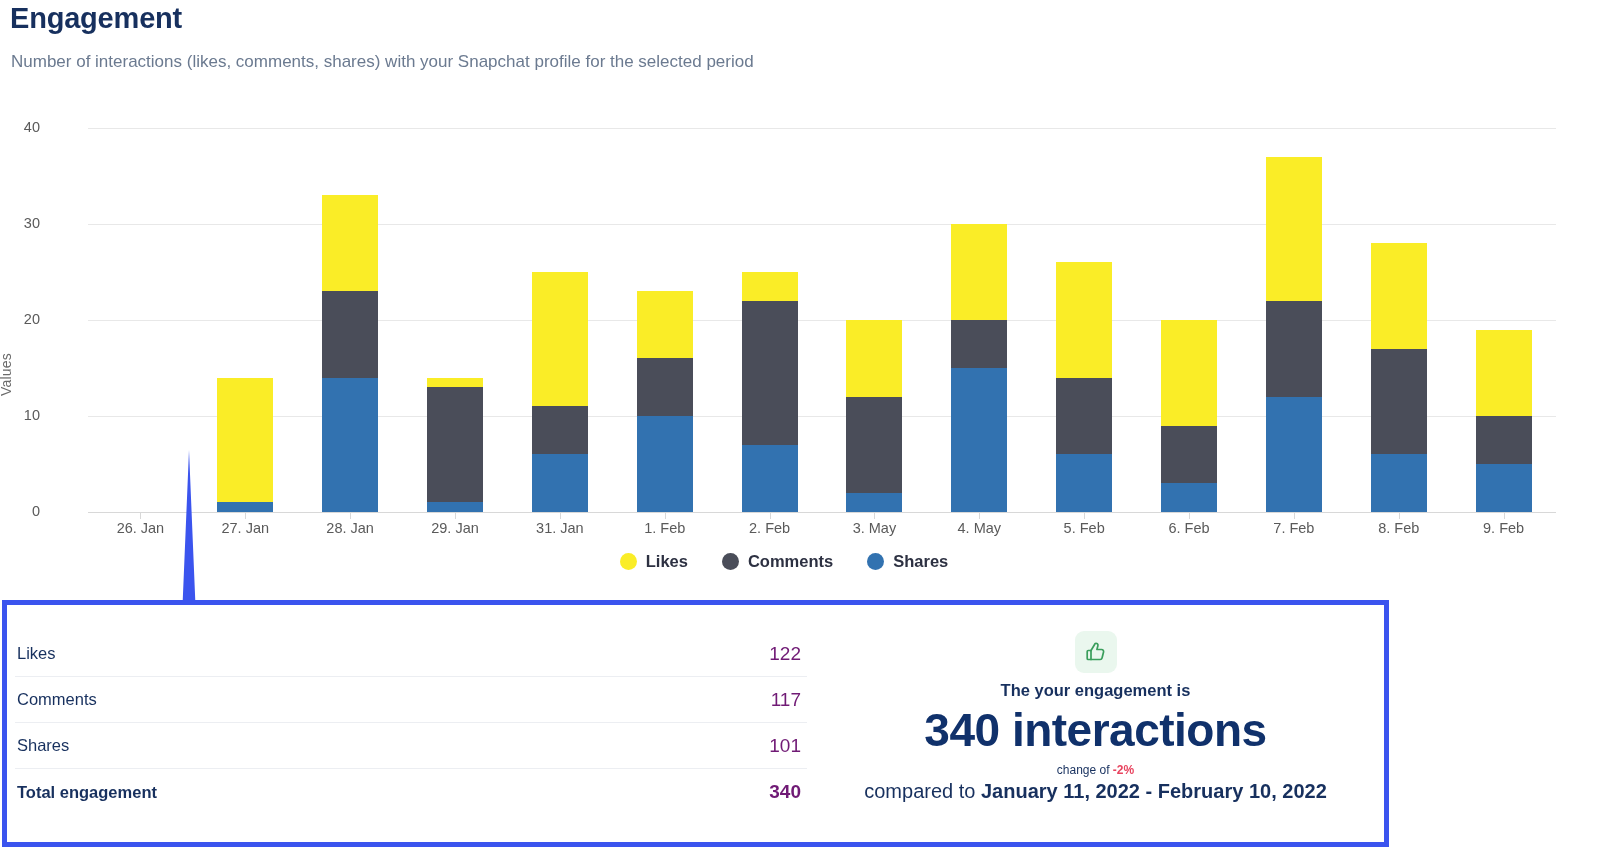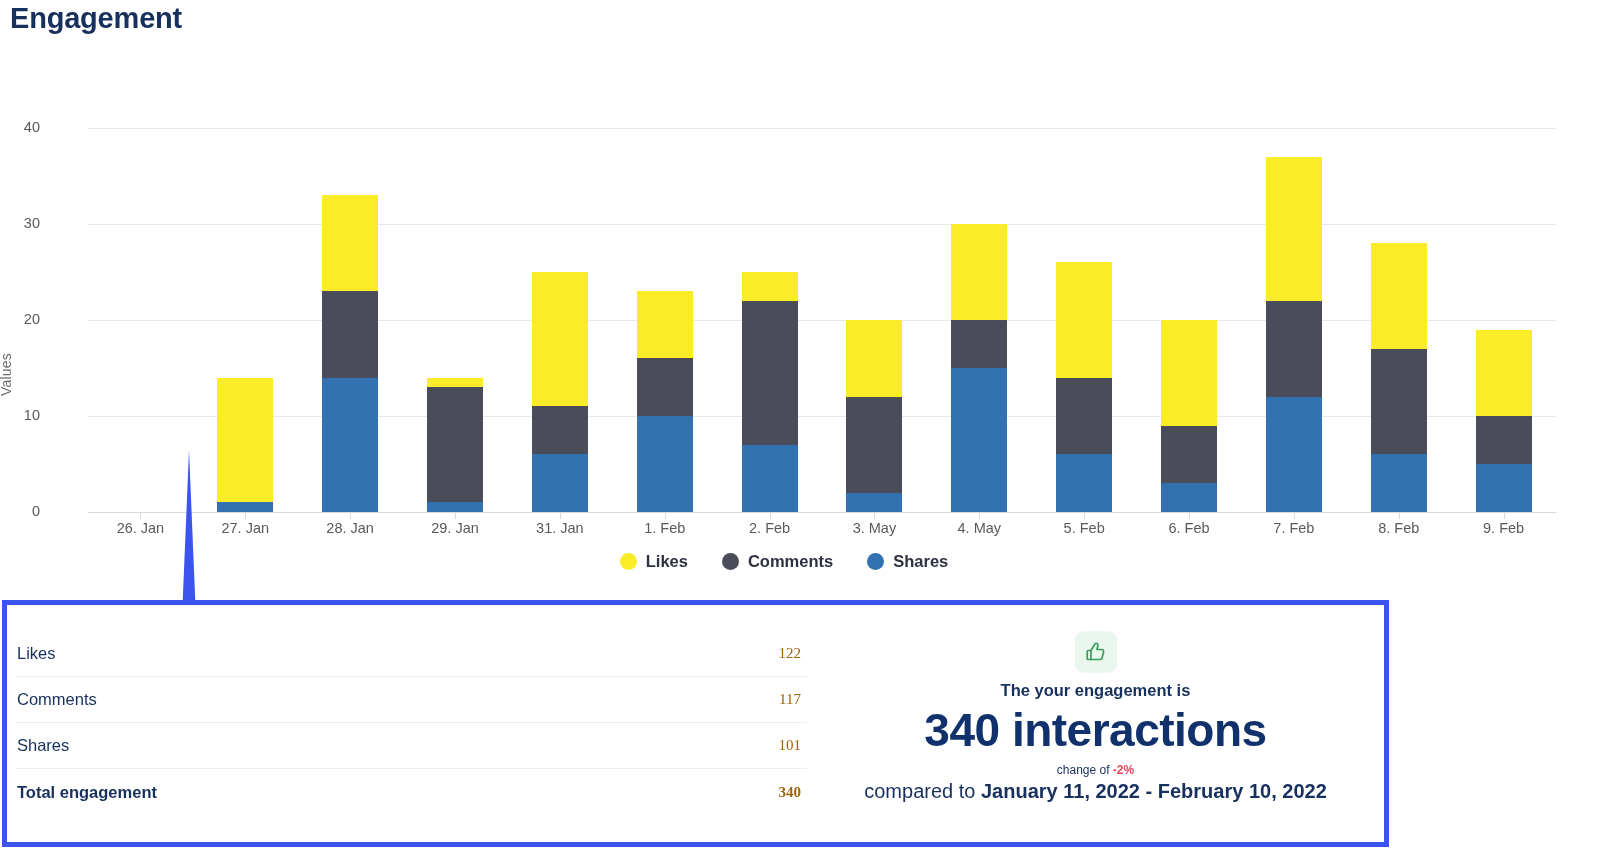--- a/index.html
+++ b/index.html
@@ -91,21 +91,21 @@
     border: 5px solid #3b54ee; background: #ffffff;
   }
   .summary-inner { position: relative; width: 100%; height: 100%; display: flex; }
   .summary-left { width: 800px; padding: 26px 0 0 8px; }
   .srow {
     display: flex; justify-content: space-between; align-items: center;
     height: 46px; border-bottom: 1px solid #eceef2; padding: 0 6px 0 2px;
   }
   .srow:last-child { border-bottom: none; }
   .srow .lbl { font-size: 16.5px; color: #17305e; }
-  .srow .val { font-size: 15px; color: #a16207; font-family: Liberation Serif, serif; }
+  .srow .val { font-size: 19px; color: #701a75; }
   .srow.total .lbl, .srow.total .val { font-weight: 700; }
 
   .summary-right {
     flex: 1; display: flex; flex-direction: column;
     align-items: center; justify-content: flex-start; padding-top: 26px;
   }
   .thumb-badge {
     width: 42px; height: 42px; border-radius: 9px; background: #eaf7ee;
     display: flex; align-items: center; justify-content: center;
   }
@@ -120,20 +120,21 @@
   .change-value { font-weight: 700; color: #e8445f; }
   .compare-line { margin-top: 3px; font-size: 20px; color: #17305e; }
   .compare-range { font-weight: 700; }
 </style>
 </head>
 <body>
 
 <div id="root">
 
   <div class="page-title">Engagement</div>
+  <div class="page-subtitle">Number of interactions (likes, comments, shares) with your Snapchat profile for the selected period</div>
 
   <div class="chart-area">
     <div class="y-axis-title">Values</div>
     <div class="plot" id="plot">
       <div id="gridlines">
           <div class="gridline base" style="top: 384px;"></div>
           <div class="ytick" style="top: 384px;">0</div>
           <div class="gridline" style="top: 288px;"></div>
           <div class="ytick" style="top: 288px;">10</div>
           <div class="gridline" style="top: 192px;"></div>

